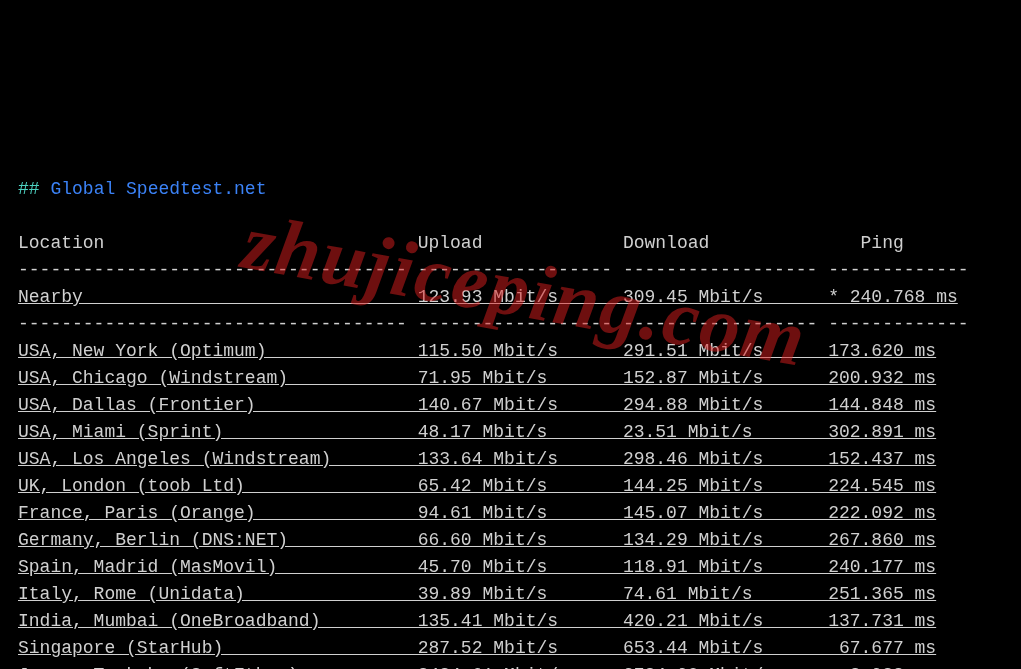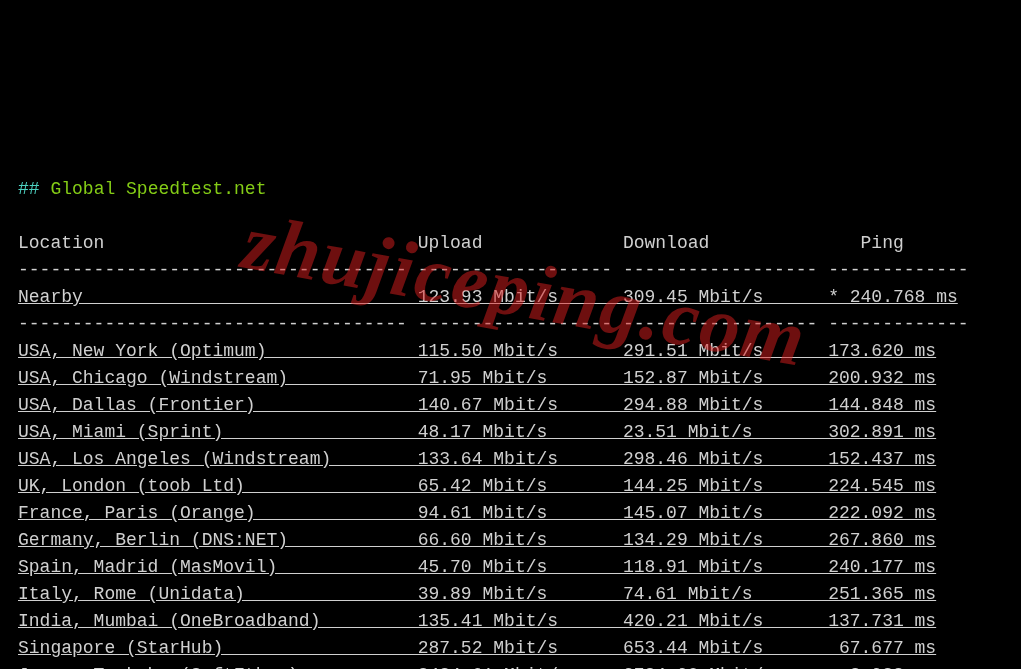--- a/index.html
+++ b/index.html
@@ -17,21 +17,21 @@
       color: #d0d0d0;
       position: relative;
       width: 1021px;
       height: 669px;
       overflow: hidden;
     }
     .header-hash {
       color: #4dd0c0;
     }
     .header-title {
-      color: #84cc16;
+      color: #3b82f6;
       text-align: center;
     }
     .col-header {
       color: #d0d0d0;
     }
     .dashes {
       color: #d0d0d0;
     }
     .row {
       color: #d0d0d0;

